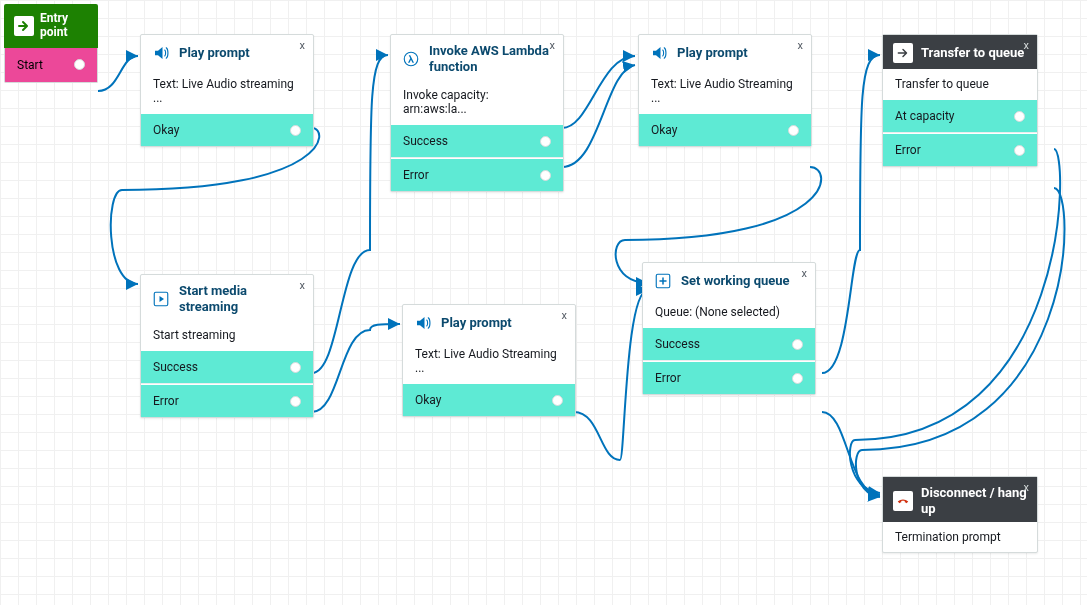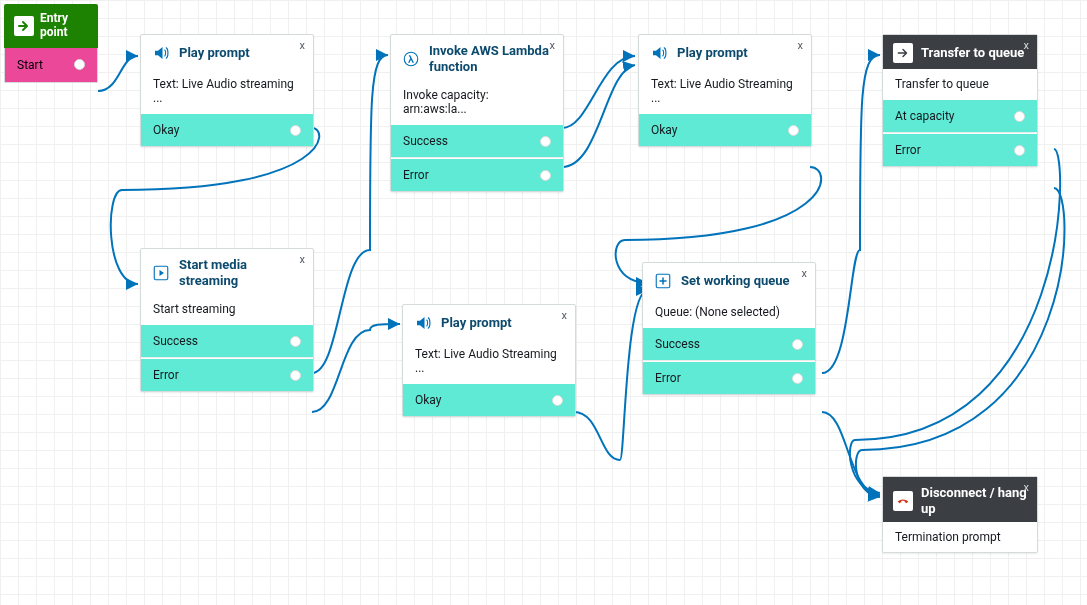--- a/index.html
+++ b/index.html
@@ -192,21 +192,21 @@
   </div>
   <div class="subhdr">Text: Live Audio streaming ...</div>
   <div class="rows">
     <div class="row">
       <span>Okay</span>
       <span class="port"></span>
     </div>
   </div>
 </div>
 
-<div class="node" style="left:140px; top:248px; width:174px;">
+<div class="node" style="left:140px; top:274px; width:174px;">
   <div class="hdr">
     <span class="icon-box">
       <svg width="18" height="18" viewBox="0 0 24 24">
           <rect x="3" y="3" width="18" height="18" rx="2" fill="none" stroke="#0073bb" stroke-width="1.5"></rect>
           <path d="M10 8l6 4-6 4z" fill="#0073bb"></path>
         </svg>
     </span>
     <span class="title">Start media streaming</span>
     <span class="close">x</span>
   </div>

